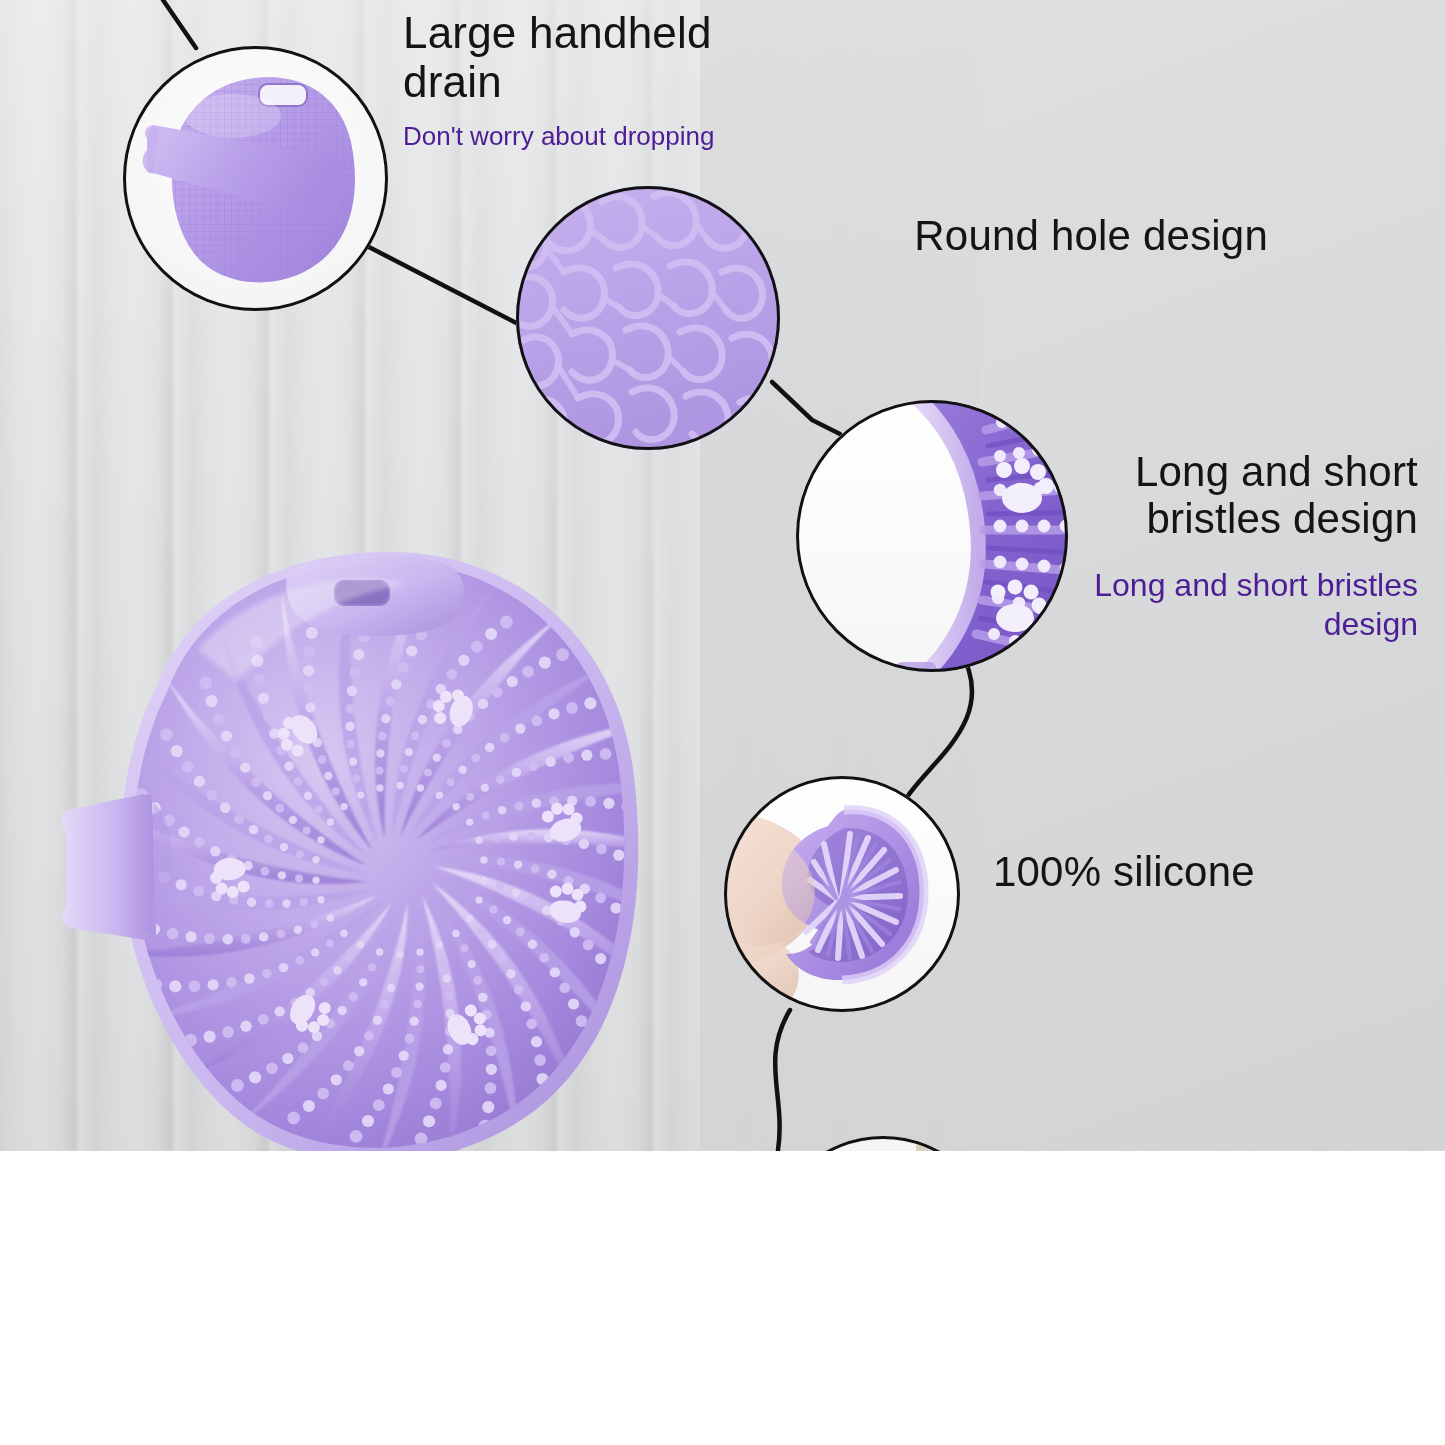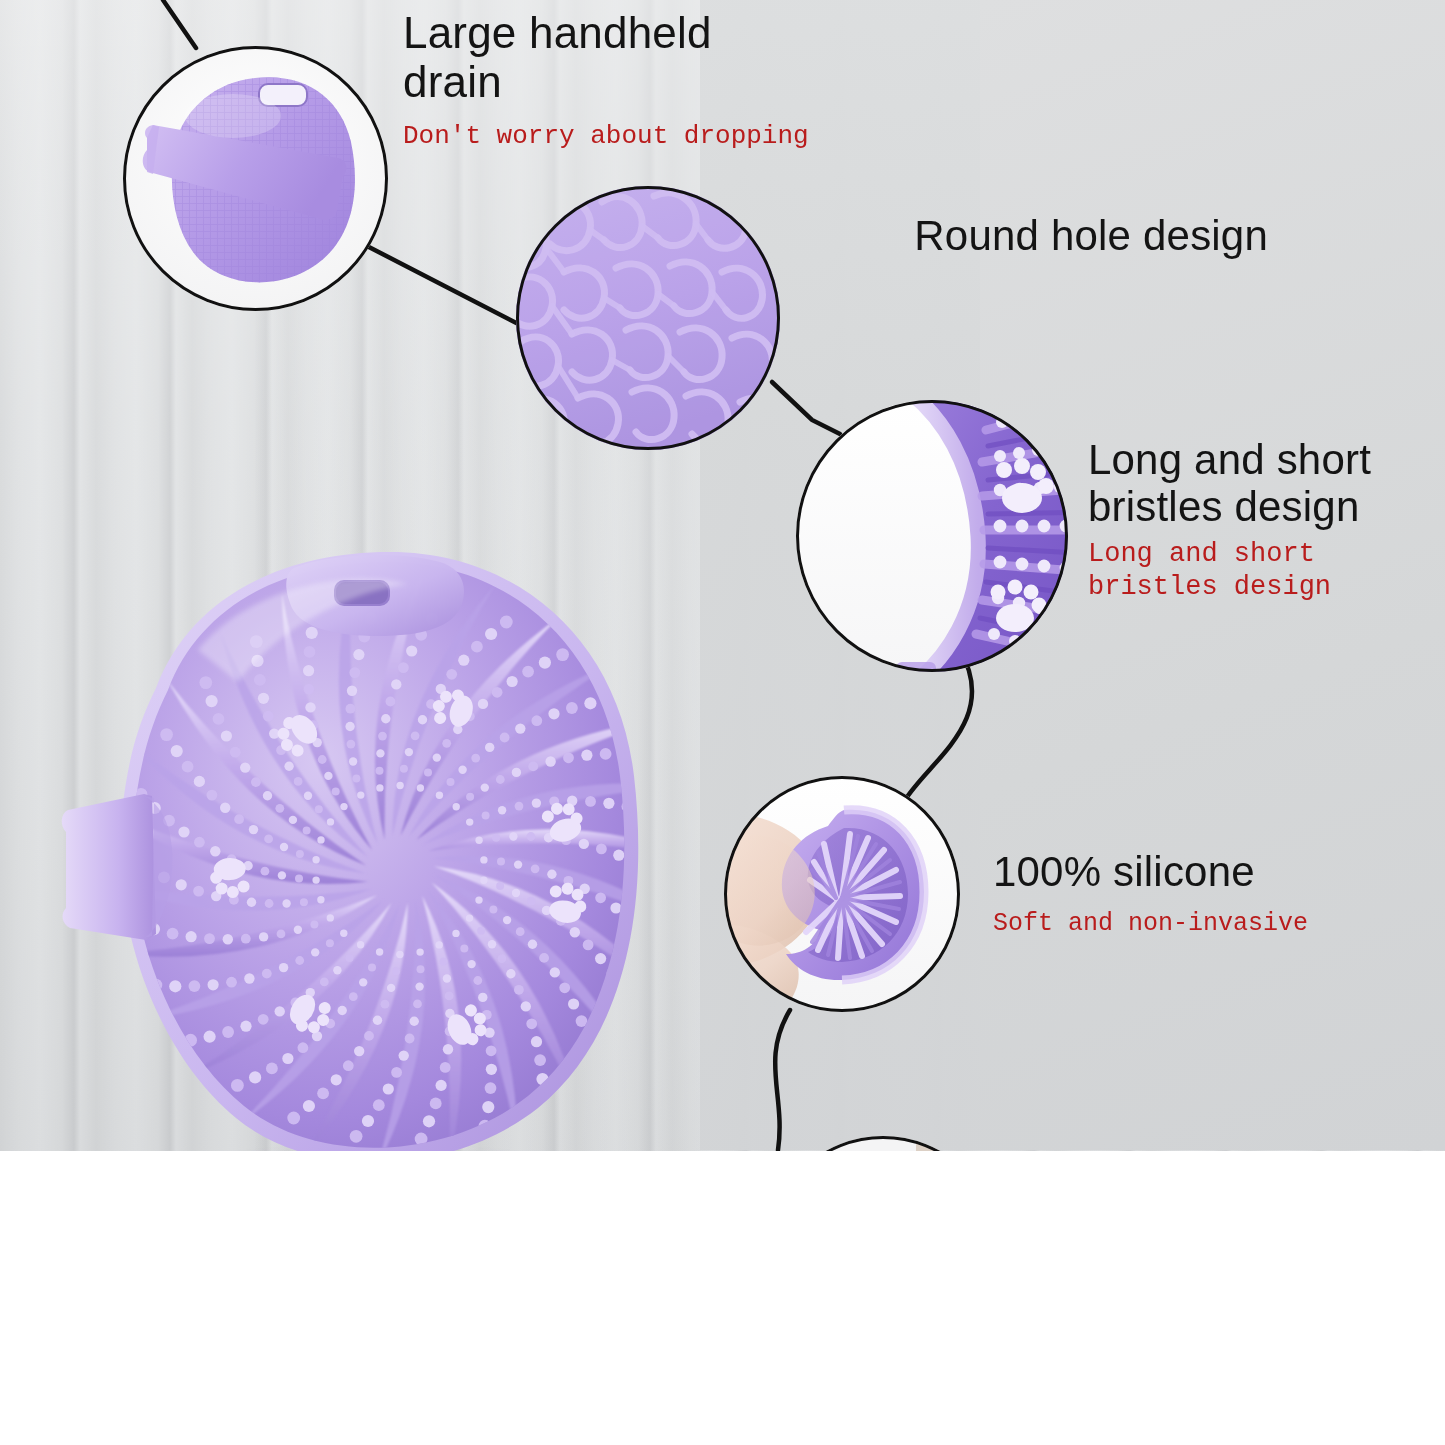--- a/index.html
+++ b/index.html
@@ -95,37 +95,37 @@
   .cap h2{
     margin:0;
     font-family:"Liberation Sans",sans-serif;
     font-weight:400;
     color:#141414;
     letter-spacing:.2px;
     line-height:1.12;
   }
   .cap p{
     margin:10px 0 0 0;
-    font-family:Liberation Mono, monospace;
+    font-family:Liberation Sans, sans-serif;
     font-weight:400;
-    color:#b91c1c;
+    color:#4c1d95;
     line-height:1.22;
   }
 
   #t1{left:403px;top:8px;width:420px;}
   #t1 h2{font-size:44px;}
   #t1 p{font-size:26px;margin-top:14px;}
 
   #t2{left:798px;top:212px;width:470px;}
   #t2 h2{font-size:42px;text-align:right;}
   #t2 p{font-size:24px;margin-top:14px;}
 
-  #t3{line-height:1;left:1088px;top:436px;width:330px;}
+  #t3{line-height:1;left:1088px;top:448px;width:330px;text-align:right;}
   #t3 h2{font-size:42px;}
-  #t3 p{font-size:27px;margin-top:8px;}
+  #t3 p{font-size:32px;margin-top:24px;}
 
   #t4{left:993px;top:848px;width:400px;}
   #t4 h2{font-size:42px;}
   #t4 p{font-size:25px;margin-top:14px;}
 
   #t5{left:1044px;top:1158px;width:380px;}
   #t5 h2{font-size:42px;}
   #t5 p{font-size:25px;margin-top:16px;}
 </style>
 </head>
@@ -1085,19 +1085,18 @@
   <div class="cap" id="t3">
     <h2>
       <span>Long and short</span><br>
       <span>bristles design</span>
     </h2>
     <p>Long and short bristles design</p>
   </div>
 
   <div class="cap" id="t4">
     <h2>100% silicone</h2>
-    <p>Soft and non-invasive</p>
   </div>
 
   <div class="cap" id="t5">
   </div>
 
 </div>
 
 </body></html>

